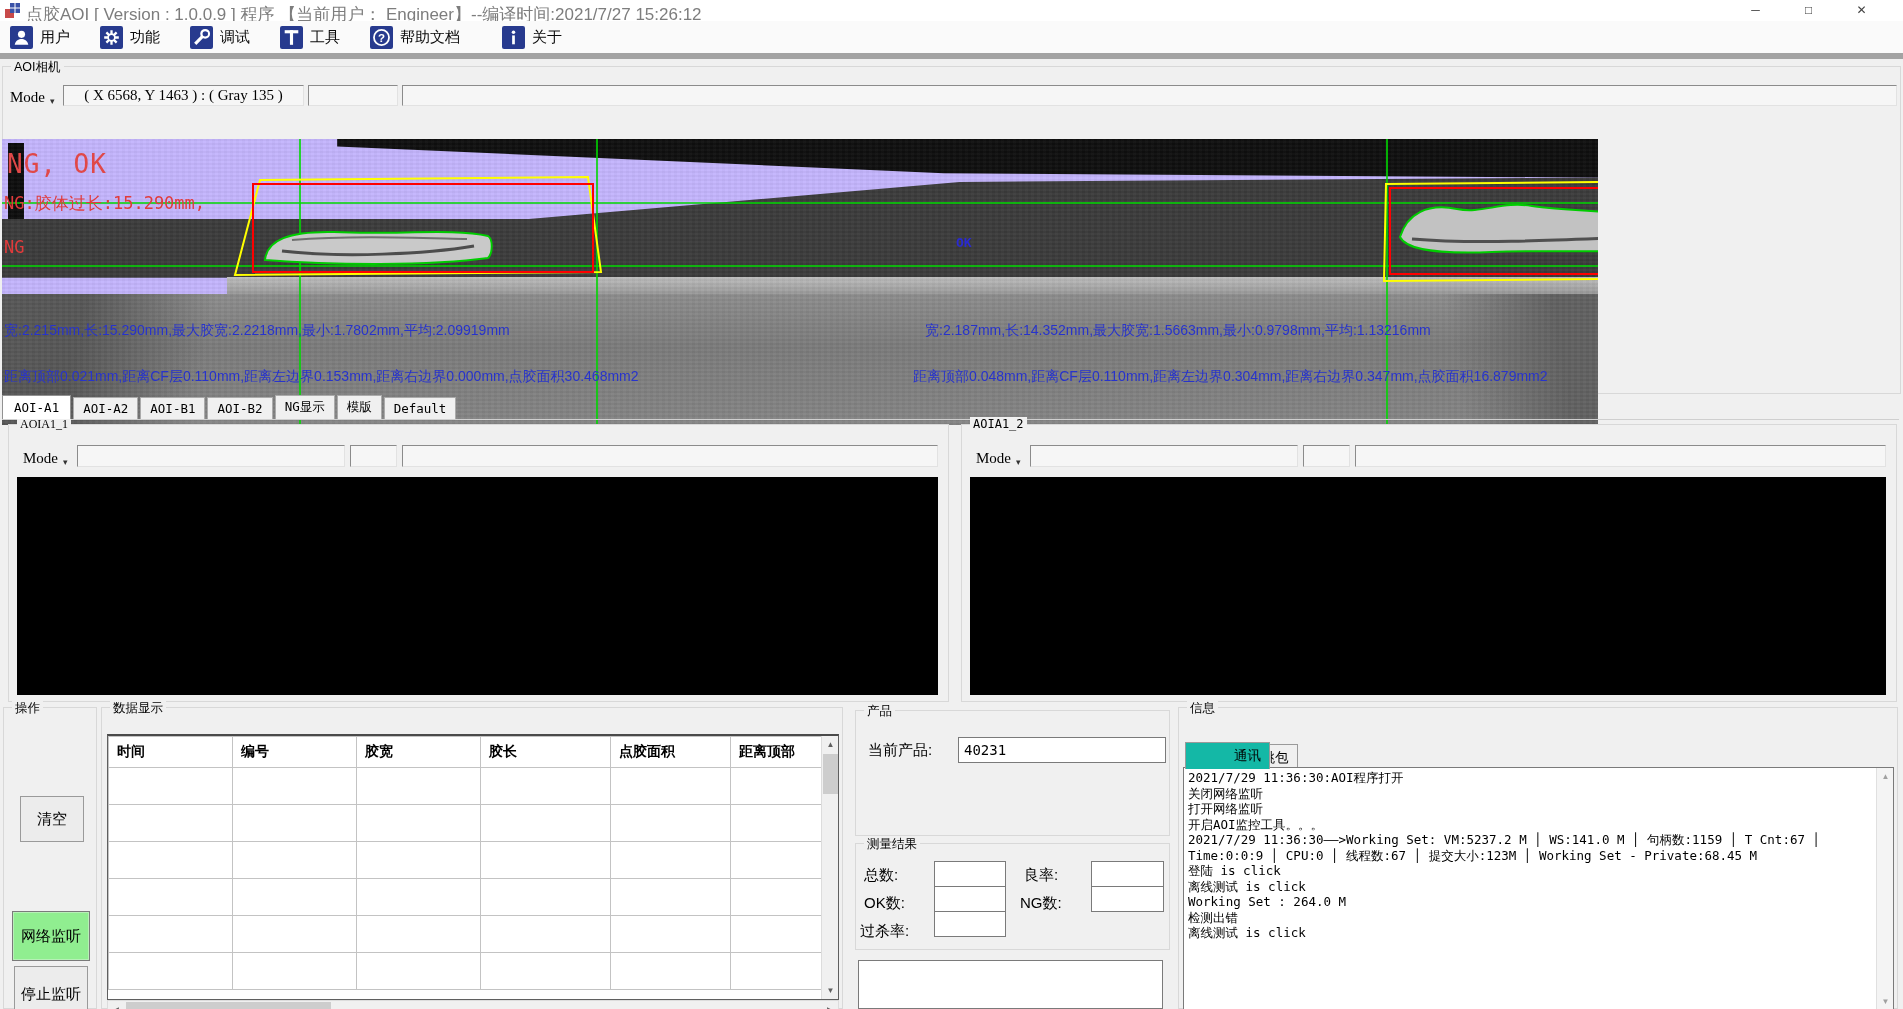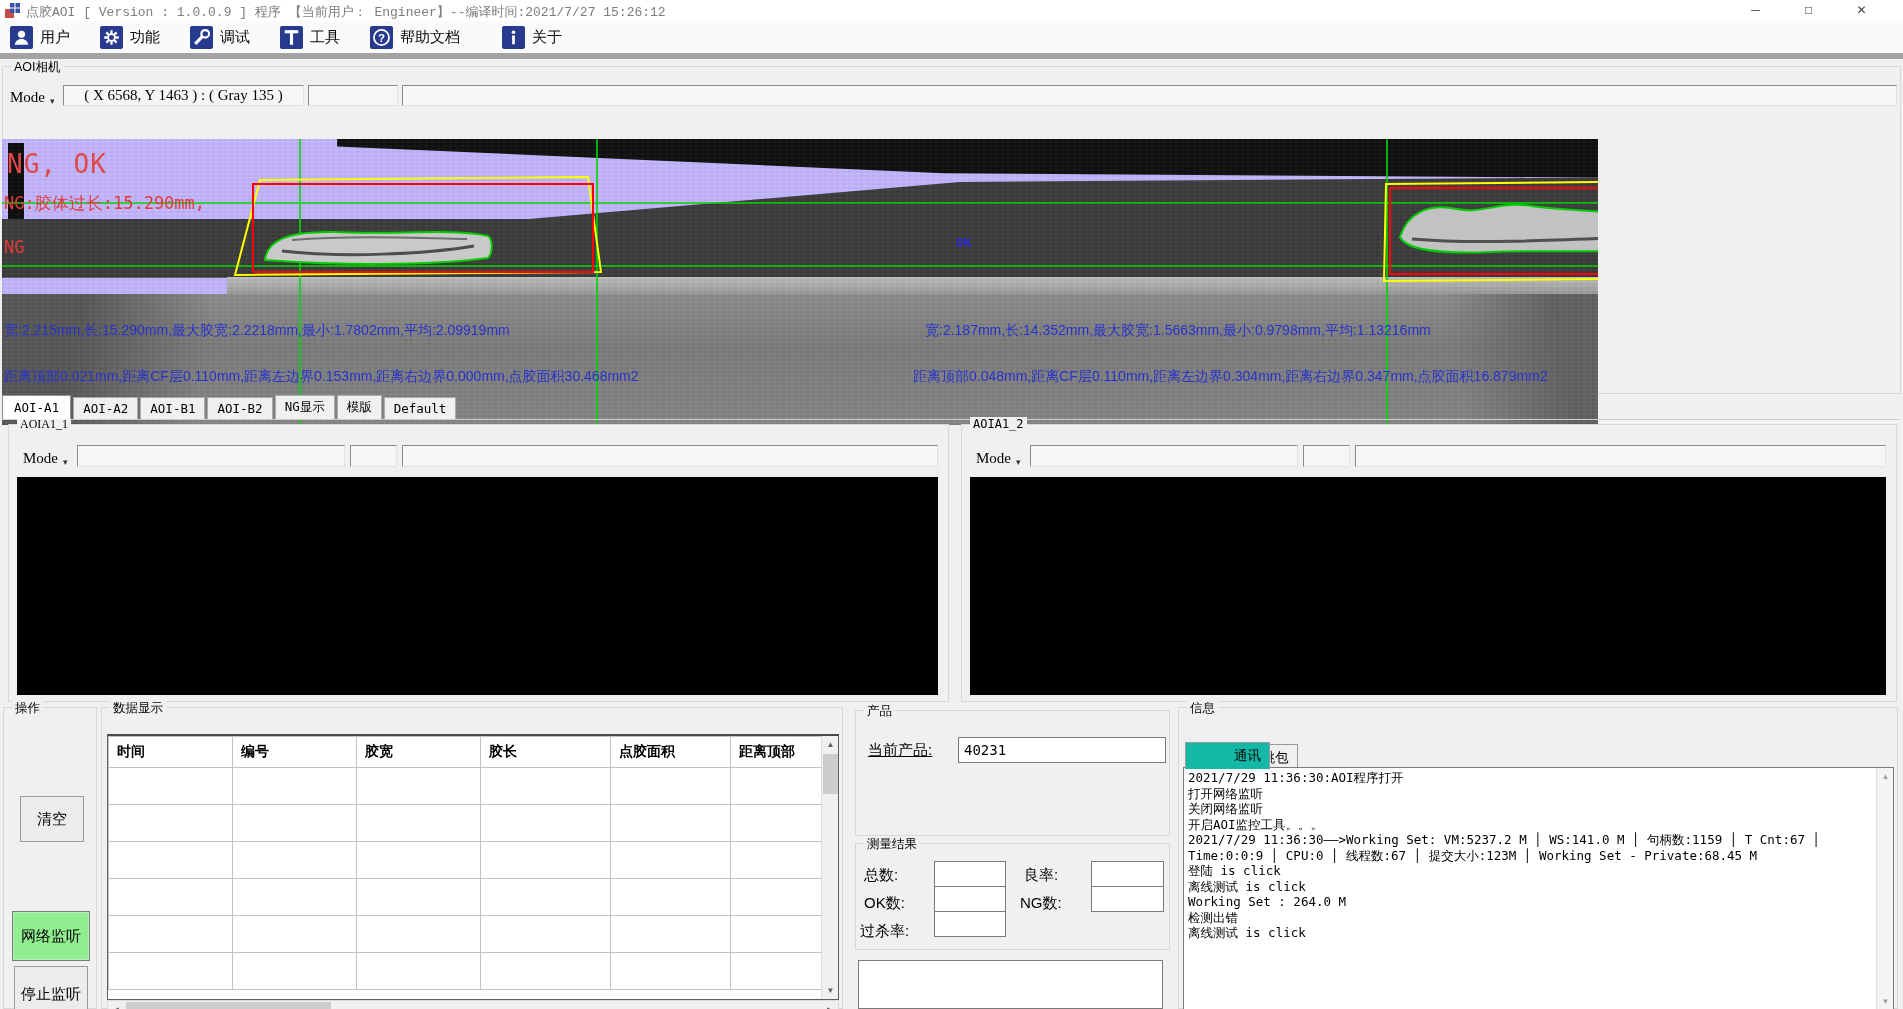--- a/index.html
+++ b/index.html
@@ -4,21 +4,21 @@
 <style>
   * { box-sizing: border-box; }
   html,body { margin:0; padding:0; }
   body { width:1903px; height:1009px; overflow:hidden; background:#f0f0f0;
          font-family:"Liberation Sans",sans-serif; color:#000; }
   #app { position:relative; width:1903px; height:1009px; overflow:hidden; background:#f0f0f0; }
 
   
   .titlebar { position:absolute; left:0; top:0; width:1903px; height:21px; background:#ffffff; }
   .app-icon { position:absolute; left:5px; top:2px; width:16px; height:16px; }
-  .title-text { position:absolute; left:26px; top:3px; font-size:13px; color:#7d7d7d; white-space:nowrap;font-family:Liberation Mono, monospace; }
+  .title-text { position:absolute; left:26px; top:3px; font-size:17px; color:#7d7d7d; white-space:nowrap; }
   .win-btn { position:absolute; top:0; width:47px; height:21px; text-align:center; line-height:20px;
              font-size:12px; color:#404040; cursor:default; }
   .win-btn.min { left:1732px; } .win-btn.max { left:1785px; } .win-btn.close { left:1838px; }
 
   
   .toolbar { position:absolute; left:0; top:21px; width:1903px; height:38px; background:#fafafa;
              border-bottom:6px solid #a3a3a3; display:flex; align-items:center; padding-left:10px; }
   .tool-item { display:flex; align-items:center; gap:7px; margin-right:30px; font-size:15px; color:#0a0a0a; cursor:default; }
   .tool-item svg { display:block; }
 
@@ -349,21 +349,21 @@
 
     <div class="sb" style="left:5px; top:292px; width:732px; height:17px; border:1px solid #dcdcdc;">
       <div class="sb-btn" style="position:absolute; left:0; top:0;">◄</div>
       <div class="sb-thumb" style="left:18px; top:1px; width:205px; height:14px;"></div>
       <div class="sb-btn" style="position:absolute; right:0; top:0;">►</div>
     </div>
   </div>
 
   <div class="groupbox" style="left:855px; top:710px; width:315px; height:126px;">
     <span class="gb-label">产品</span>
-    <span class="lbl" style="left:12px; top:30px;text-decoration:underline;">当前产品:</span>
+    <span class="lbl" style="left:12px; top:30px;">当前产品:</span>
     <div class="field" style="left:102px; top:26px; width:208px; height:26px;">40231</div>
   </div>
 
   <div class="groupbox" style="left:855px; top:843px; width:315px; height:107px;">
     <span class="gb-label">测量结果</span>
     <span class="lbl" style="left:8px; top:22px;">总数:</span>
     <div class="field" style="left:78px; top:17px; width:72px; height:26px;"></div>
     <span class="lbl" style="left:168px; top:22px;">良率:</span>
     <div class="field" style="left:235px; top:17px; width:73px; height:26px;"></div>
     <span class="lbl" style="left:8px; top:50px;">OK数:</span>
@@ -376,22 +376,22 @@
   <div class="whitebox" style="position:absolute; left:858px; top:960px; width:305px; height:49px;"></div>
 
   <div class="groupbox" style="left:1178px; top:707px; width:720px; height:302px;">
     <span class="gb-label">信息</span>
     <span class="itab active" style="left:6px; top:34px;">通讯</span>
     <span class="itab" style="left:60px; top:36px;">心跳包</span>
     <div class="logbox">
       <div class="logtext">
 
       <div>2021/7/29 11:36:30:AOI程序打开</div>
+          <div>关闭网络监听</div>
           <div>打开网络监听</div>
-          <div>关闭网络监听</div>
           <div>开启AOI监控工具。。。</div>
           <div>2021/7/29 11:36:30——&gt;Working Set: VM:5237.2 M │ WS:141.0 M │ 句柄数:1159 │ T Cnt:67 │</div>
           <div>Time:0:0:9 │ CPU:0 │ 线程数:67 │ 提交大小:123M  │ Working Set - Private:68.45 M</div>
           <div>登陆 is click</div>
           <div>离线测试 is click</div>
           <div>Working Set : 264.0 M</div>
           <div>检测出错</div>
           <div>离线测试 is click</div>
         </div>
       <div class="log-sb">

